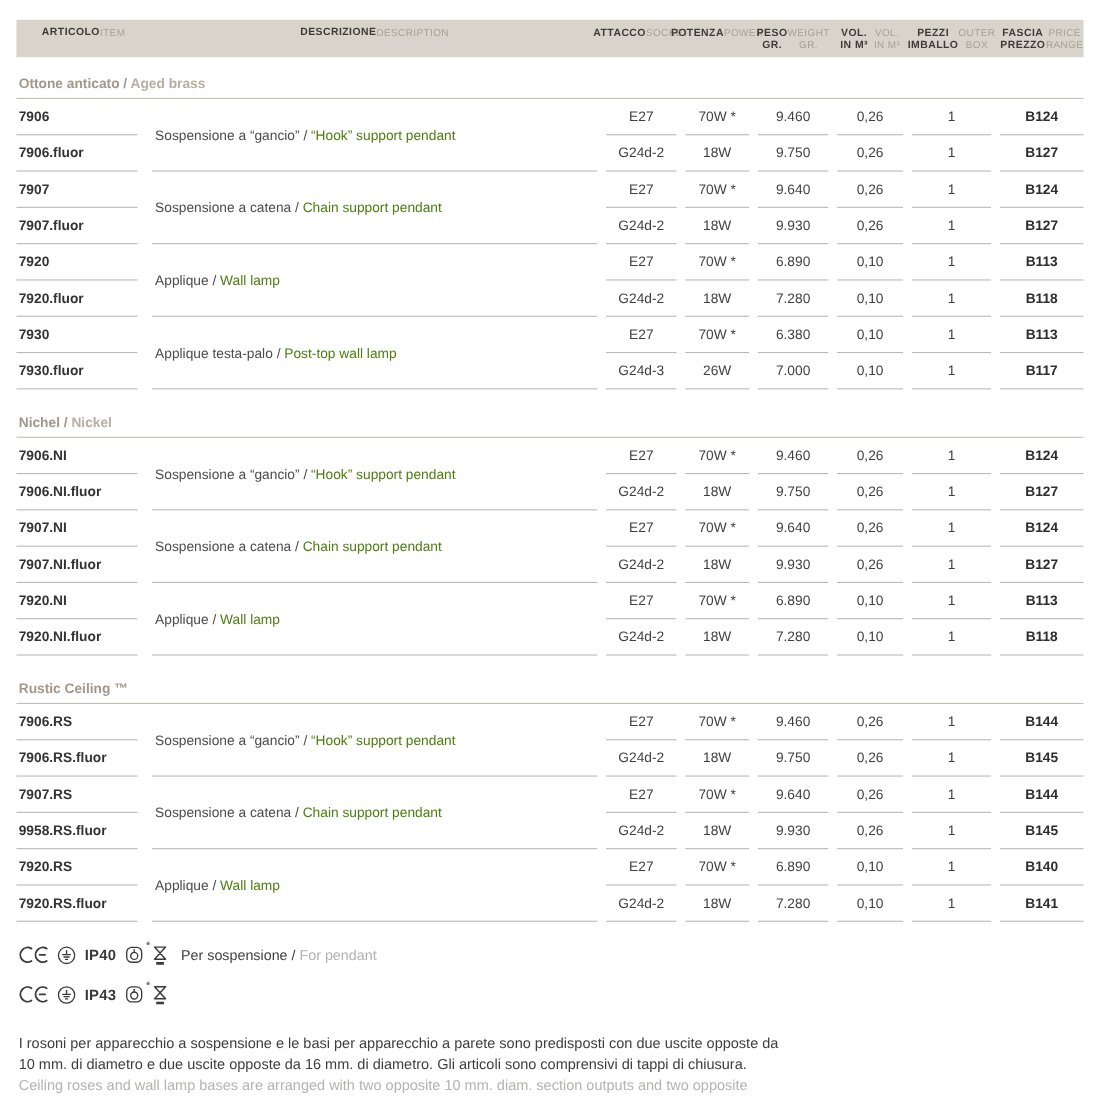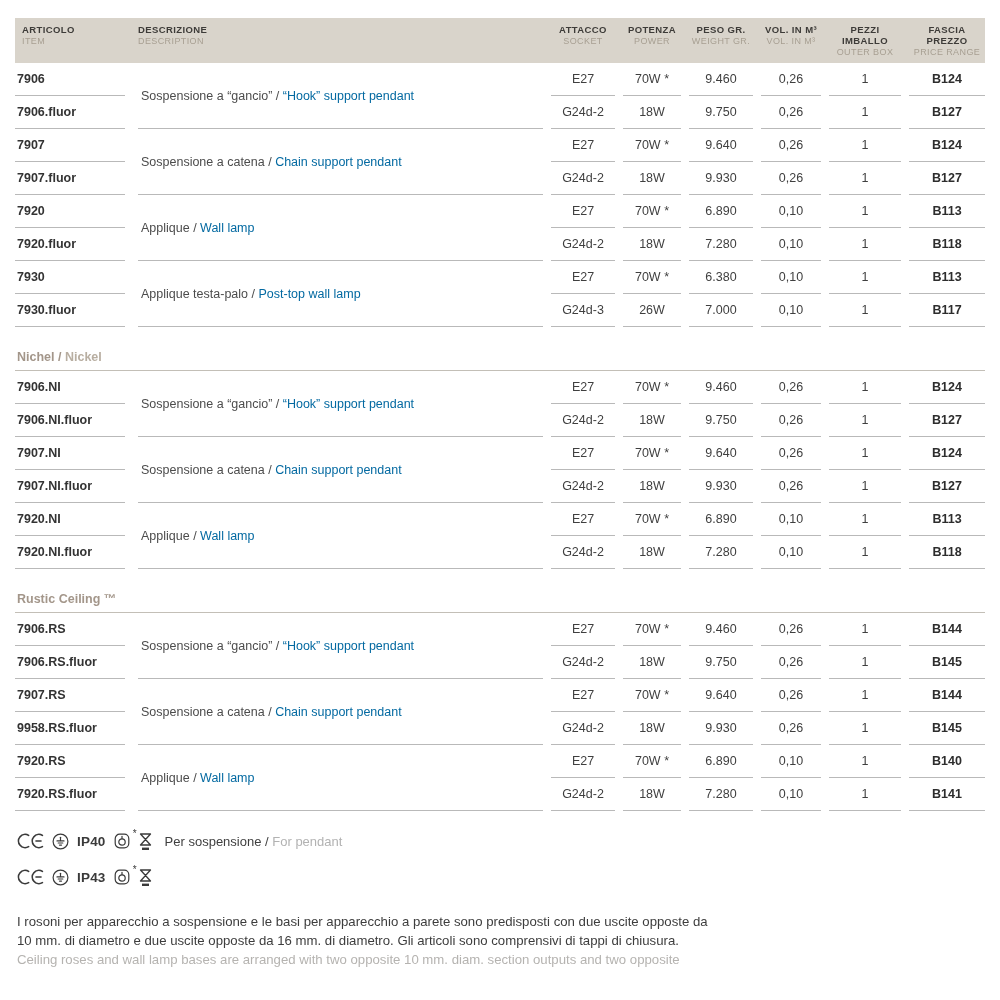--- a/index.html
+++ b/index.html
@@ -12,21 +12,21 @@
 
   
   .grid8{
     display:grid;
     grid-template-columns:115px 405px 64px 58px 64px 60px 72px 76px;
     column-gap:8px;
   }
 
   
   .thead{background:#d9d4cb;padding:6px 0 5px 0;align-items:flex-start;}
-  .h-cell{display:flex;flex-direction:column;justify-content:center;}
+  .h-cell{display:flex;flex-direction:row;justify-content:center;}
   .h-cell.left{align-items:flex-start;}
   .h-cell.first{padding-left:7px;}
   .h-cell.center{align-items:center;text-align:center;}
   .h-cell .p{font-size:9.5px;font-weight:bold;letter-spacing:.4px;color:#3d3b38;line-height:11px;}
   .h-cell .s{font-size:9px;letter-spacing:.4px;color:#a79f92;line-height:11px;margin-top:1px;}
 
   
   .section-title{
     margin-top:10px;padding:7px 0 6px 2px;border-bottom:1px solid #c3bfb7;
     font-size:12.5px;font-weight:bold;color:#a3968a;
@@ -36,21 +36,21 @@
   .section-title .t2{color:#b8aea1;}
 
   .group{grid-auto-rows:33px;}
   .cell{display:flex;align-items:center;font-size:12.5px;color:#3f3f3f;}
   .cell.art{
     font-weight:bold;color:#333;border-bottom:1px solid #b9b9b9;
     padding-left:2px;width:110px;box-sizing:border-box;
   }
   .cell.desc{border-bottom:1px solid #b9b9b9;padding-left:3px;color:#4c4c4c;}
   .cell.desc .dsep{white-space:pre;color:#4c4c4c;}
-  .cell.desc .d2{color:#0369a1;}
+  .cell.desc .d2{color:#4d7c0f;}
   .cell.num{justify-content:center;border-bottom:1px solid #b9b9b9;}
   .cell.price{font-weight:bold;color:#2d2d2d;}
 
   
   .certs{margin-top:12px;padding-left:2px;}
   .cert{display:flex;align-items:center;height:36px;gap:8px;}
   .cert svg{display:block;}
   .cert .ip{font-size:13.5px;font-weight:bold;color:#3a3a3a;letter-spacing:.2px;}
   .cert .label{font-size:13px;color:#3f3f3f;margin-left:4px;}
   .cert .label .lsep{white-space:pre;}
@@ -98,20 +98,21 @@
       <div class="s">OUTER BOX</div>
     </div>
     <div class="h-cell center">
       <div class="p">FASCIA PREZZO</div>
       <div class="s">PRICE RANGE</div>
     </div>
   </div>
 
   <div id="sections">
       <div class="section">
+        <div class="section-title"><span class="t1">Ottone anticato</span><span class="sep"> / </span><span class="t2">Aged brass</span></div>
         <div class="group grid8">
           <div class="cell desc" style="grid-area: 1 / 2 / span 2;">
             <span class="d1">Sospensione a “gancio”</span>
             <span class="dsep"> / </span>
             <span class="d2">“Hook” support pendant</span>
           </div>
           <div class="cell art" style="grid-area: 1 / 1;">7906</div>
           <div class="cell num" style="grid-area: 1 / 3;">E27</div>
           <div class="cell num" style="grid-area: 1 / 4;">70W *</div>
           <div class="cell num" style="grid-area: 1 / 5;">9.460</div>

